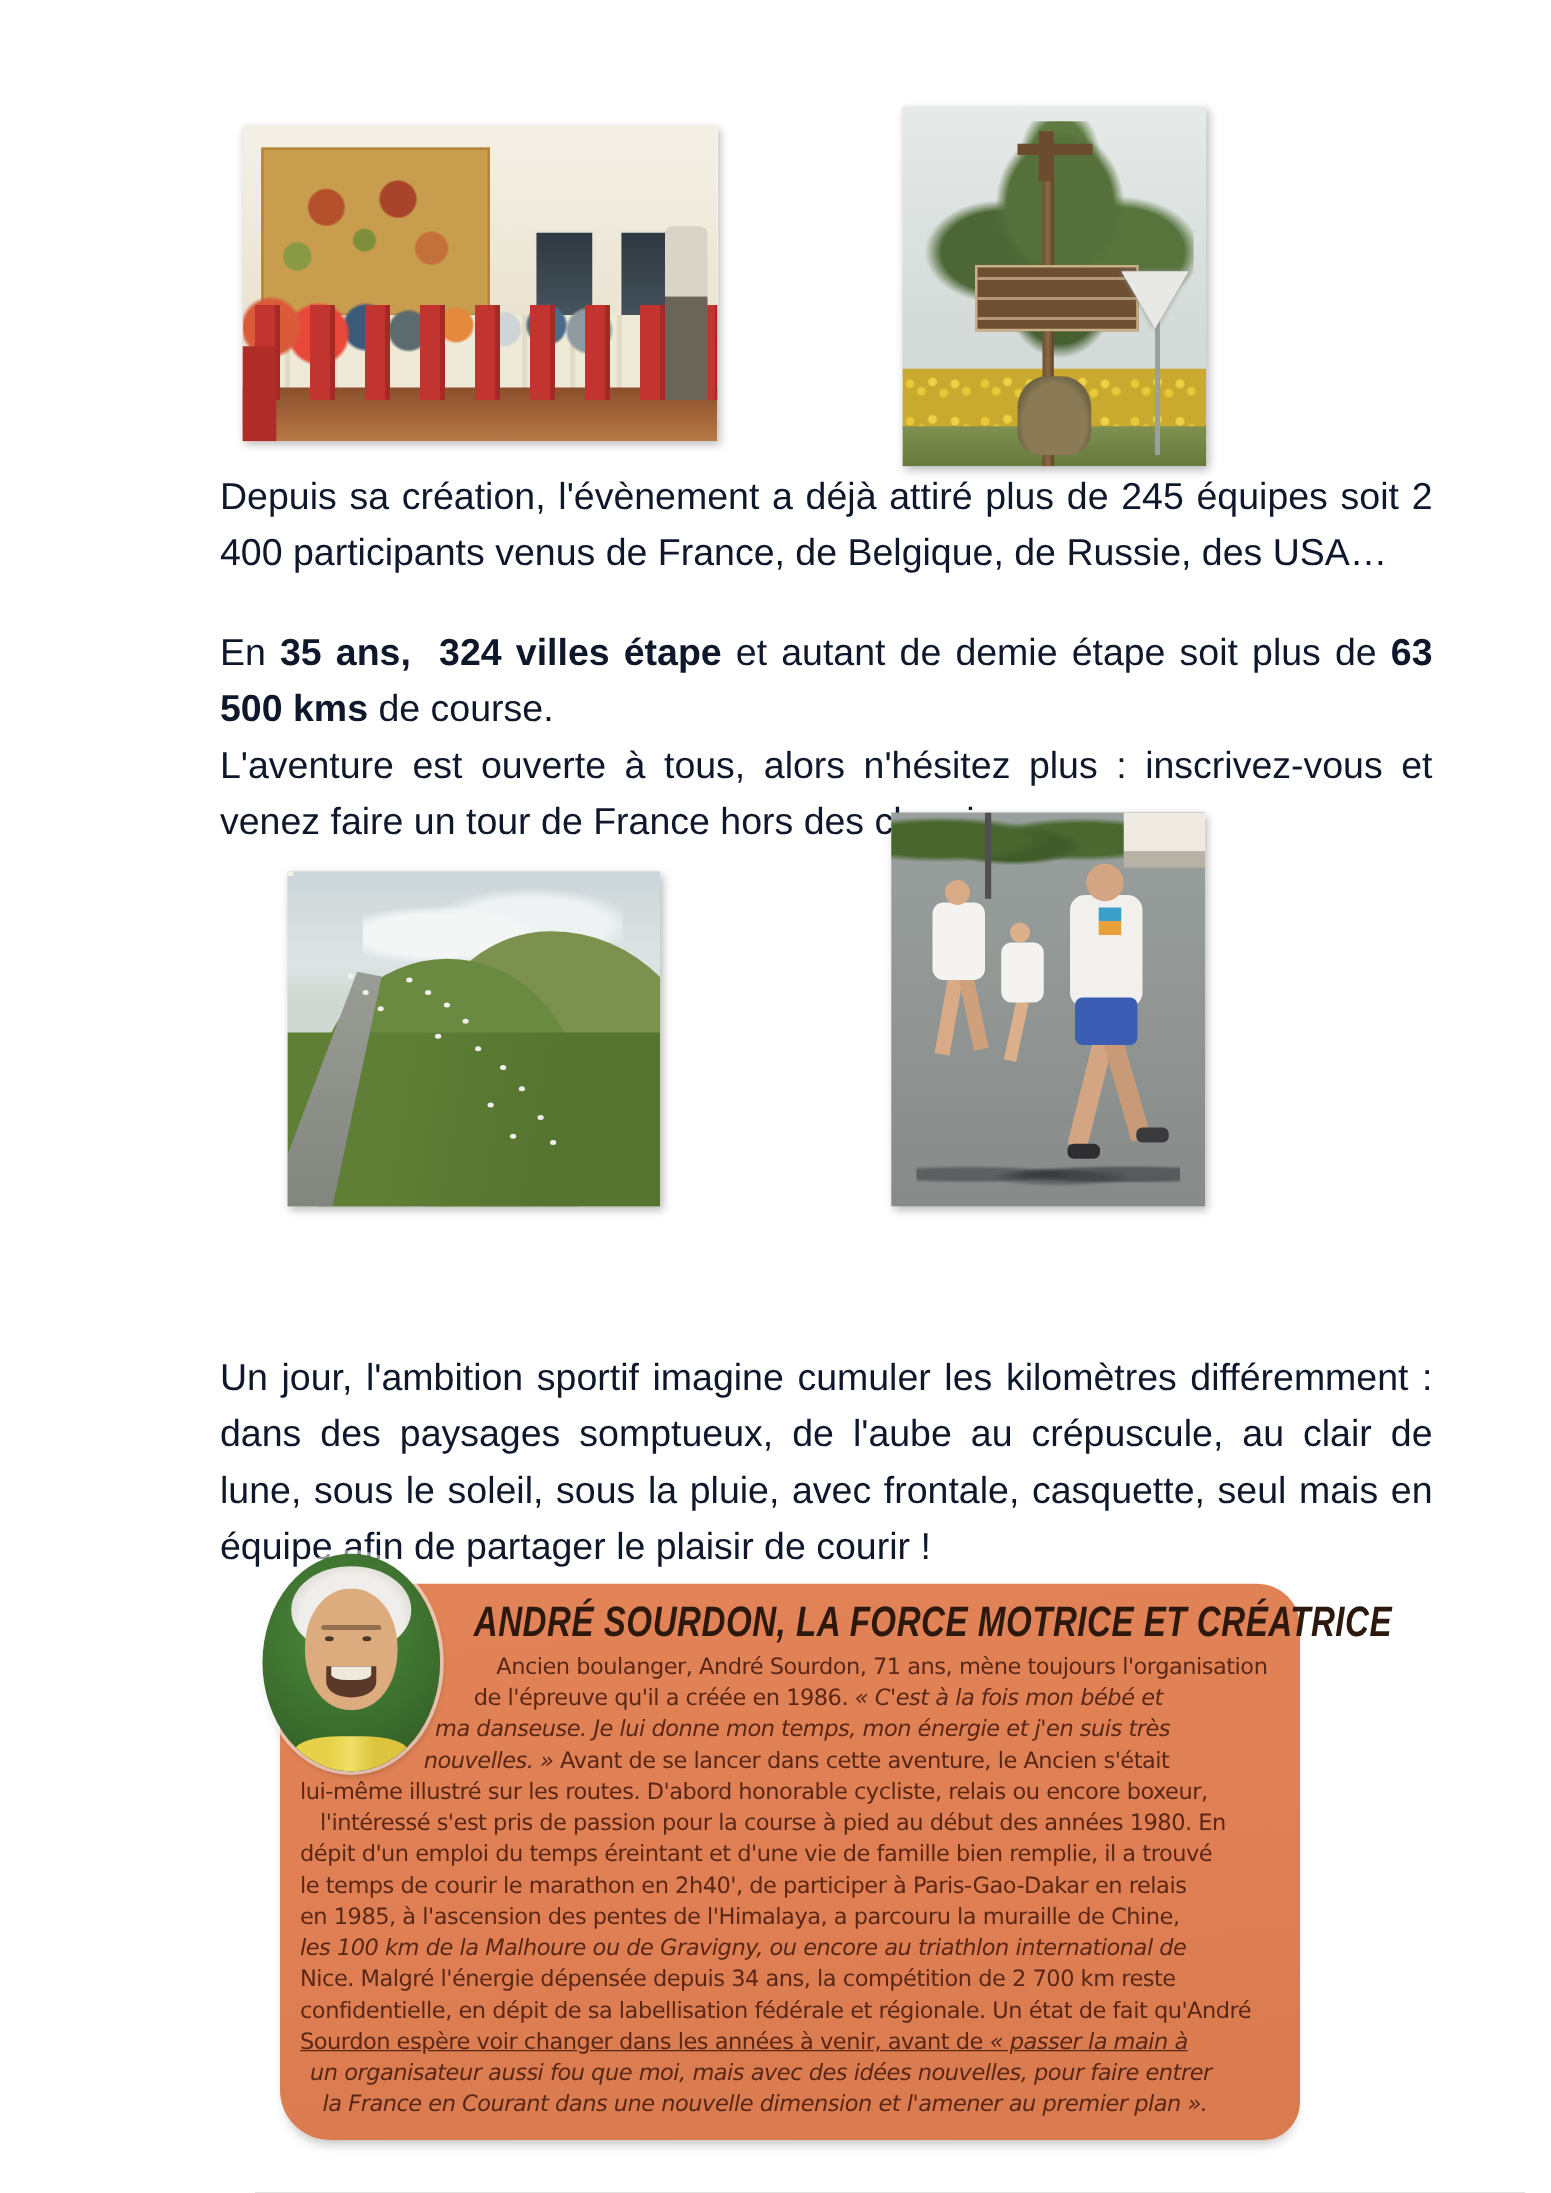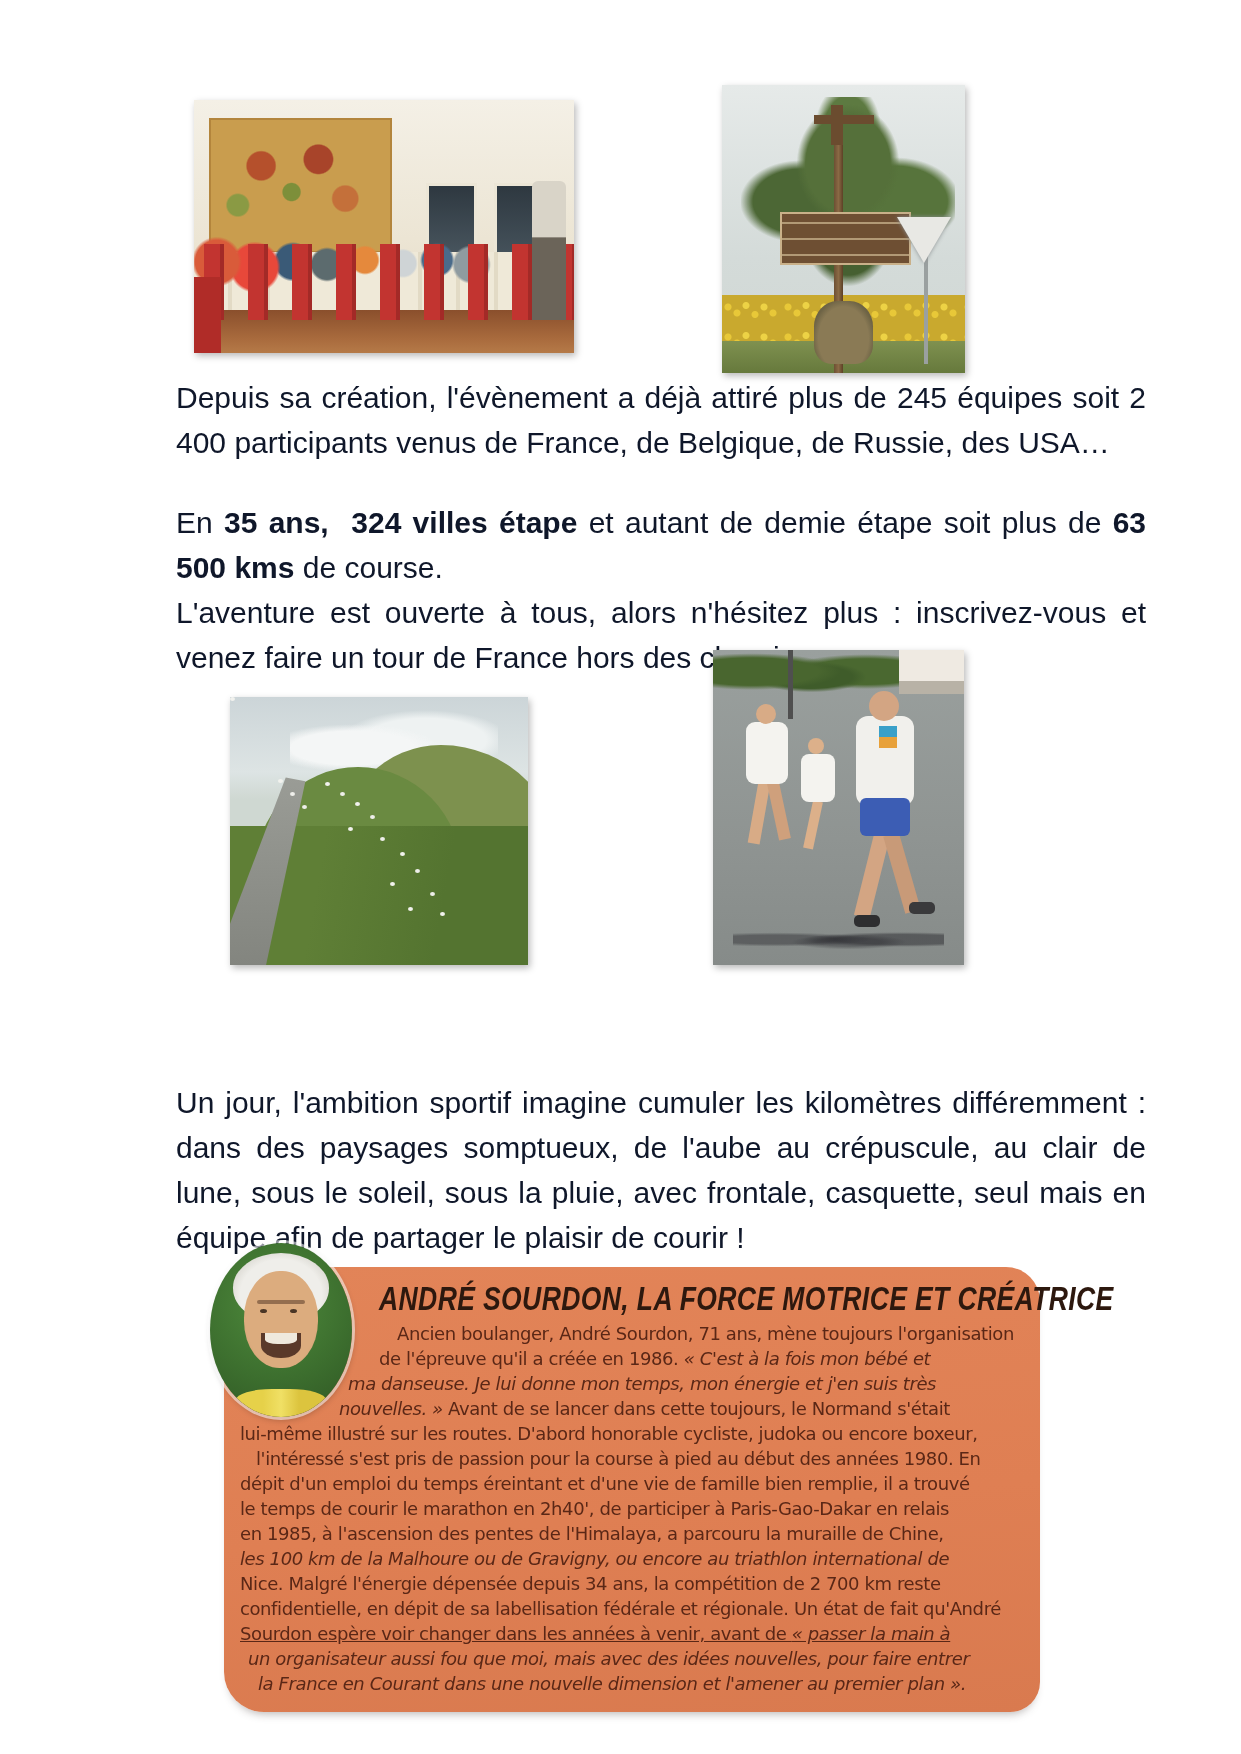--- a/index.html
+++ b/index.html
@@ -213,22 +213,22 @@
 
 
   <div class="bodytext" style="top:1080px;"><span>Un jour, l'ambition sportif imagine cumuler les kilomètres différemment : dans des paysages somptueux, de l'aube au crépuscule, au clair de lune, sous le soleil, sous la pluie, avec frontale, casquette, seul mais en équipe afin de partager le plaisir de courir !</span></div>
 
   <div class="clipping">
     <div class="clip-title">ANDRÉ SOURDON, LA FORCE MOTRICE ET CRÉATRICE</div>
     <div class="clip-body" id="clip-body">
         <div class="clip-line" style="padding-left: 157px;"><span>Ancien boulanger, André Sourdon, 71 ans, mène toujours l'organisation</span></div>
         <div class="clip-line" style="padding-left: 139px;"><span>de l'épreuve qu'il a créée en 1986. </span><span class="i">« C'est à la fois mon bébé et</span></div>
         <div class="clip-line" style="padding-left: 108px;"><span class="i">ma danseuse. Je lui donne mon temps, mon énergie et j'en suis très</span></div>
-        <div class="clip-line" style="padding-left: 99px;"><span class="i">nouvelles. »</span><span> Avant de se lancer dans cette toujours, le Normand s'était</span></div>
-        <div class="clip-line" style="padding-left: 0px;"><span>lui-même illustré sur les routes. D'abord honorable cycliste, judoka ou encore boxeur,</span></div>
+        <div class="clip-line" style="padding-left: 99px;"><span class="i">nouvelles. »</span><span> Avant de se lancer dans cette aventure, le Ancien s'était</span></div>
+        <div class="clip-line" style="padding-left: 0px;"><span>lui-même illustré sur les routes. D'abord honorable cycliste, relais ou encore boxeur,</span></div>
         <div class="clip-line" style="padding-left: 0px; margin-left: 16px;"><span>l'intéressé s'est pris de passion pour la course à pied au début des années 1980. En</span></div>
         <div class="clip-line" style="padding-left: 0px;"><span>dépit d'un emploi du temps éreintant et d'une vie de famille bien remplie, il a trouvé</span></div>
         <div class="clip-line" style="padding-left: 0px;"><span>le temps de courir le marathon en 2h40', de participer à Paris-Gao-Dakar en relais</span></div>
         <div class="clip-line" style="padding-left: 0px;"><span>en 1985, à l'ascension des pentes de l'Himalaya, a parcouru la muraille de Chine,</span></div>
         <div class="clip-line" style="padding-left: 0px; font-style: italic;"><span>les 100 km de la Malhoure ou de Gravigny, ou encore au triathlon international de</span></div>
         <div class="clip-line" style="padding-left: 0px;"><span>Nice. Malgré l'énergie dépensée depuis 34 ans, la compétition de 2 700 km reste</span></div>
         <div class="clip-line" style="padding-left: 0px;"><span>confidentielle, en dépit de sa labellisation fédérale et régionale. Un état de fait qu'André</span></div>
         <div class="clip-line" style="padding-left: 0px; text-decoration: underline;"><span>Sourdon espère voir changer dans les années à venir, avant de </span><span class="i">« passer la main à</span></div>
         <div class="clip-line" style="padding-left: 8px;"><span class="i">un organisateur aussi fou que moi, mais avec des idées nouvelles, pour faire entrer</span></div>
         <div class="clip-line" style="padding-left: 18px;"><span class="i">la France en Courant dans une nouvelle dimension et l'amener au premier plan ».</span></div>

